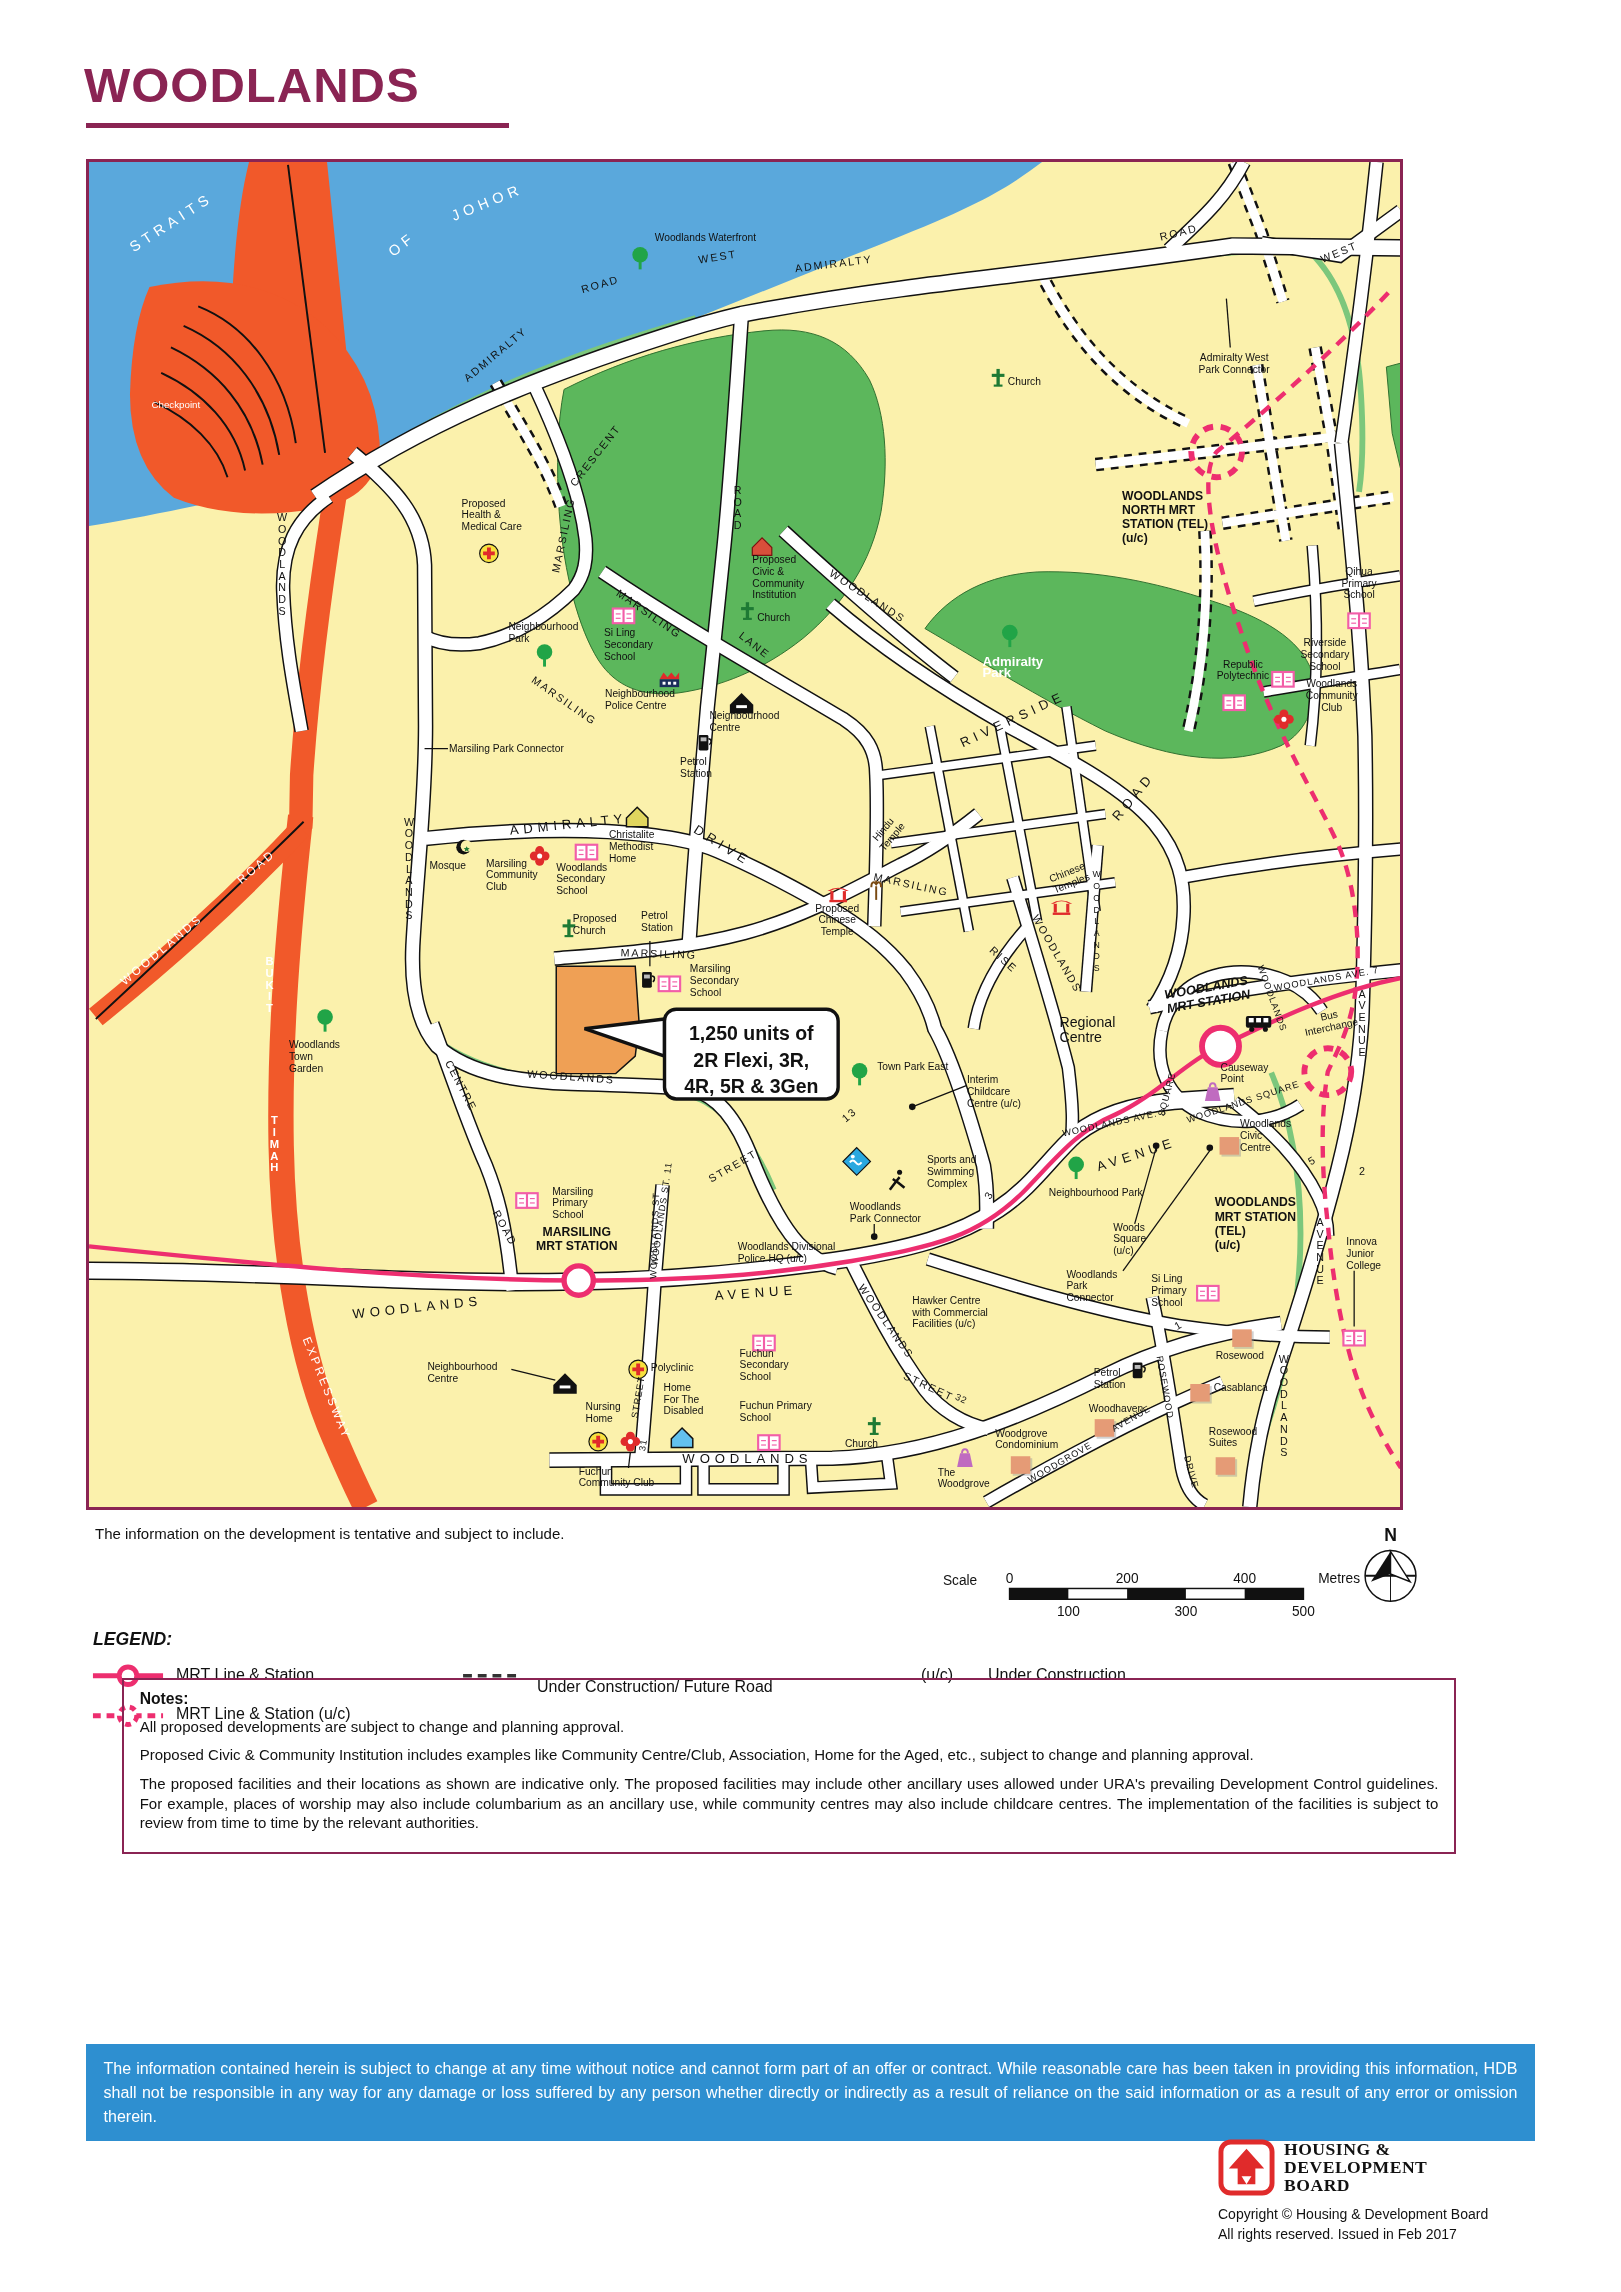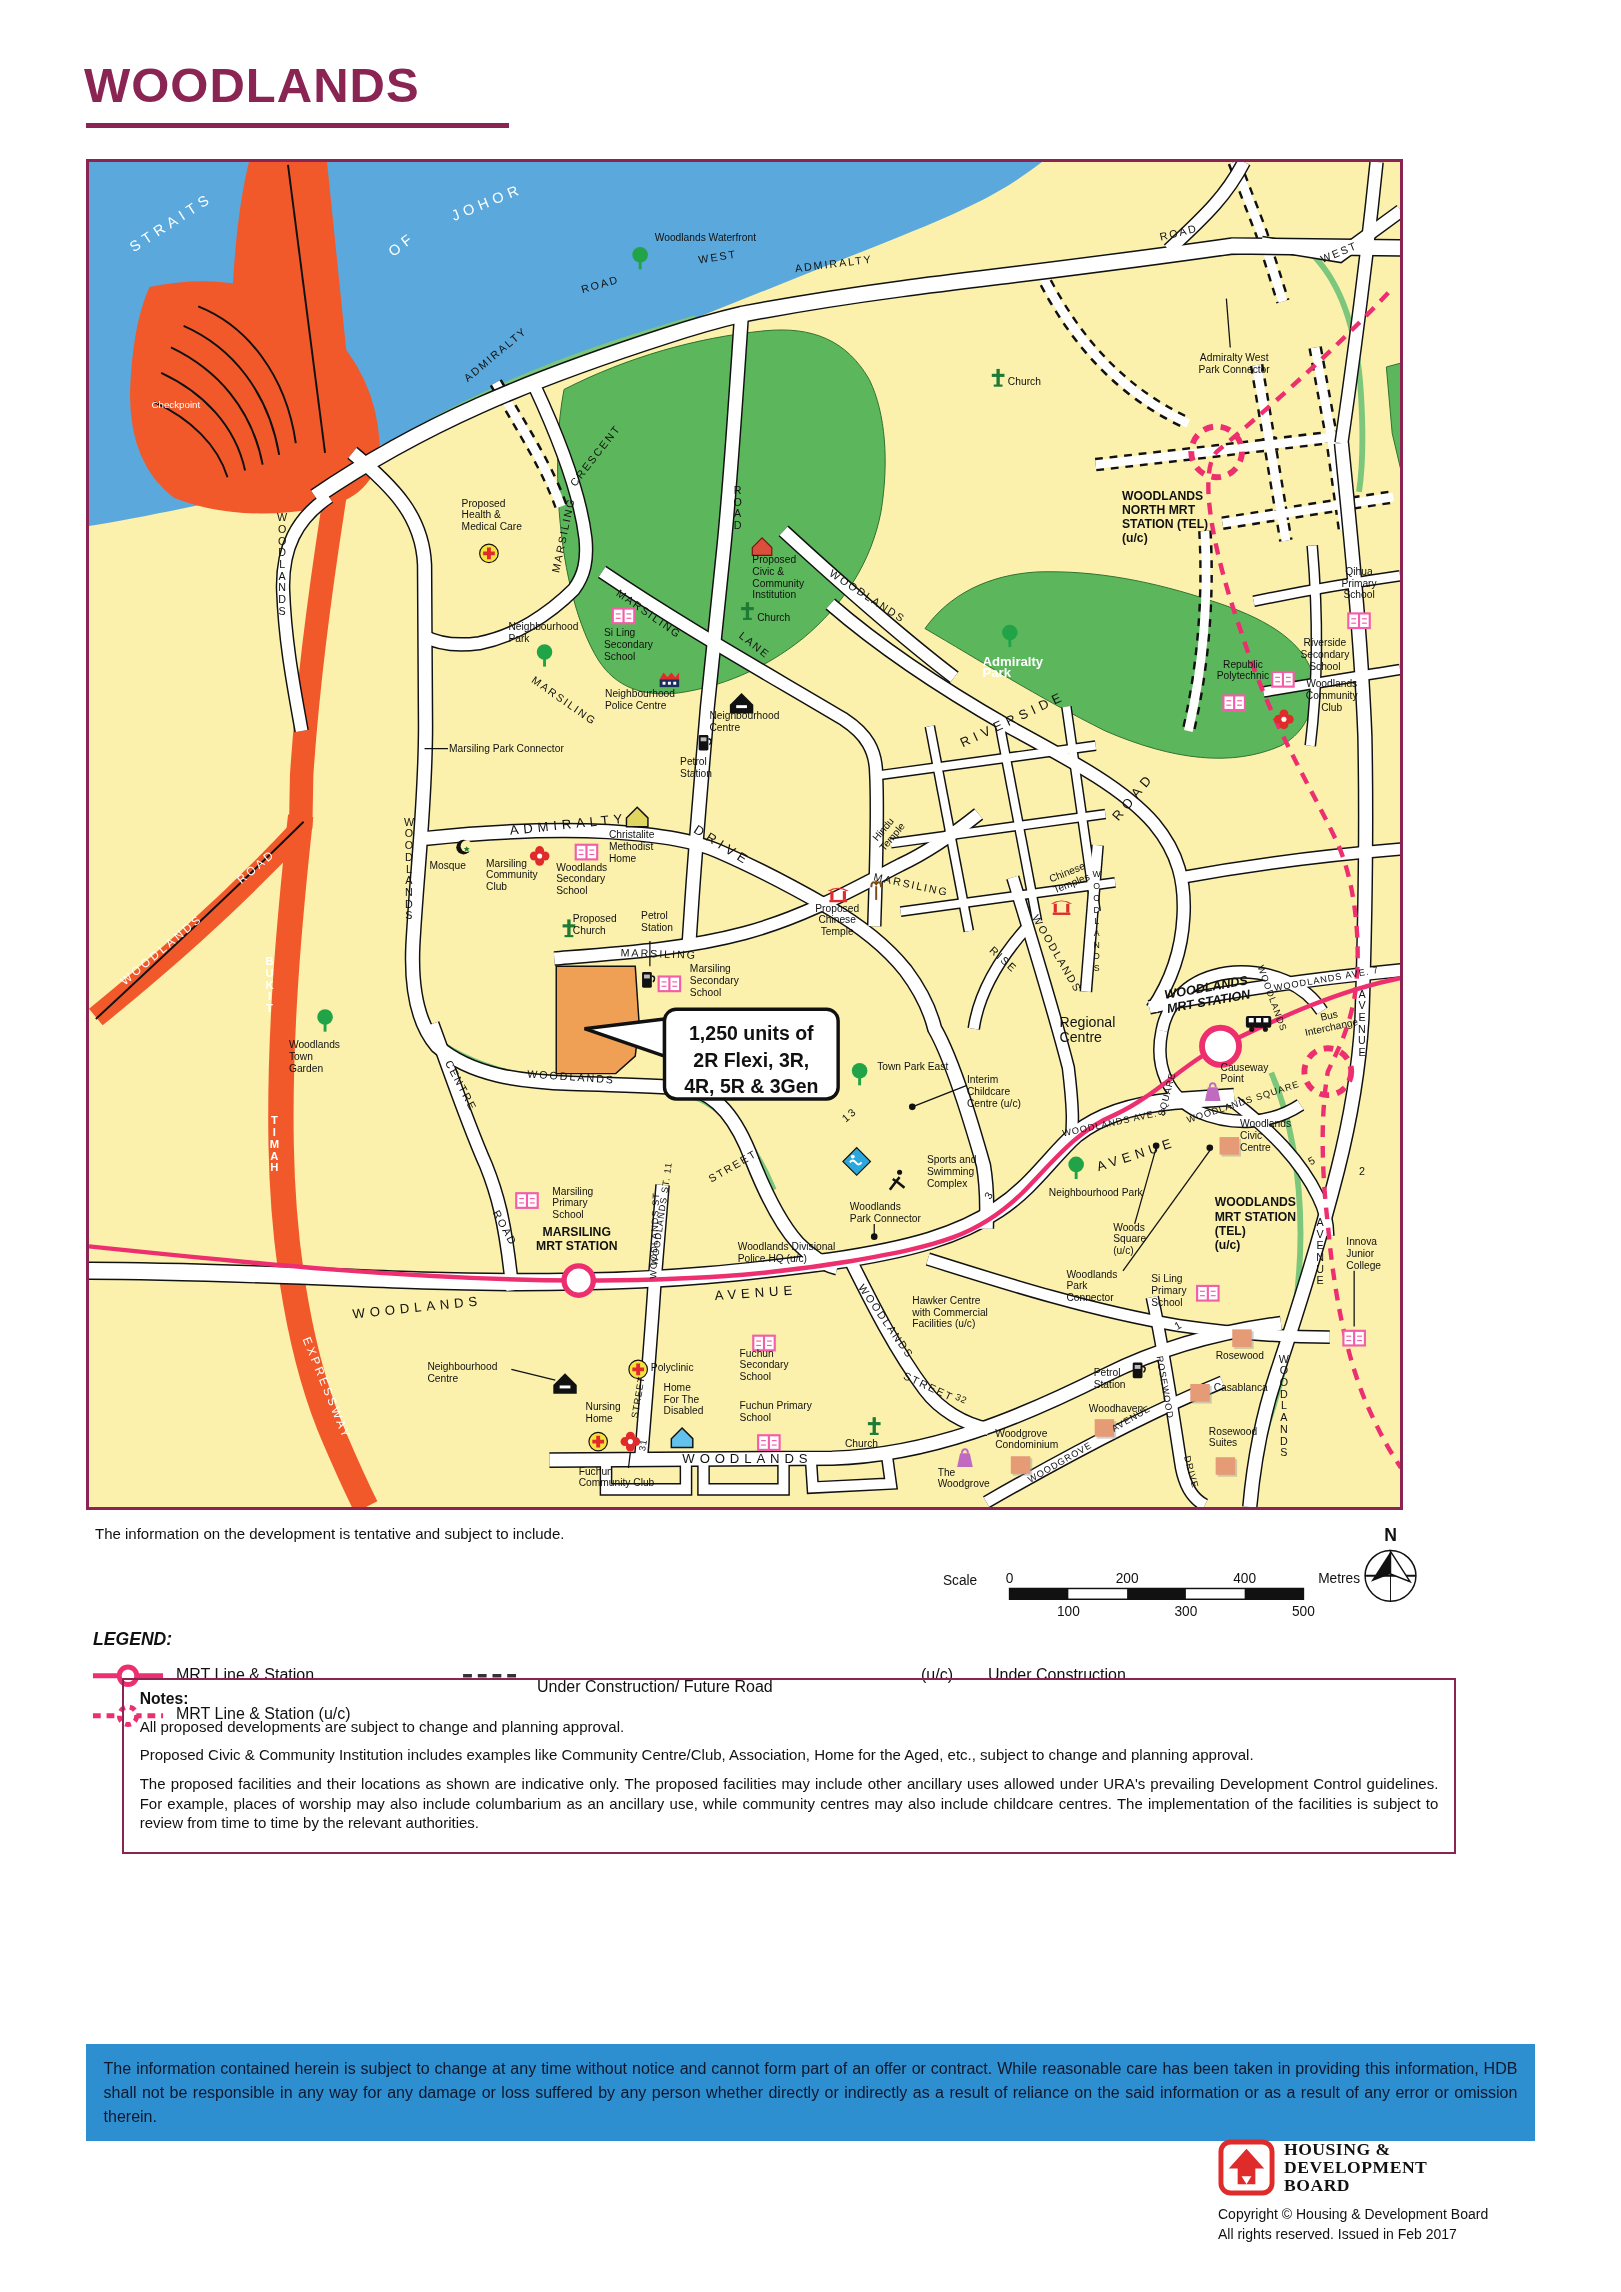--- a/index.html
+++ b/index.html
@@ -14,21 +14,21 @@
   #scale{position:absolute;left:941px;top:1555px;}
   #compass{position:absolute;left:1360px;top:1525px;}
   
   #legend-heading{position:absolute;left:93px;top:1629px;font-size:17.6px;font-weight:bold;font-style:italic;}
   .leg-item{position:absolute;font-size:16px;}
   
   #notes{position:absolute;left:86px;top:1678px;width:1334px;box-sizing:border-box;border:2.5px solid #8a2453;padding:7.8px 15.7px 9.8px 15.7px;margin-left:36px;}
   #notes h3{margin:2px 0 7.8px 0;font-size:15.7px;}
   #notes p{margin:8.8px 0;font-size:15px;line-height:1.32;text-align:justify;}
   
-  #disclaimer{position:absolute;left:86px;top:2044px;width:1449px;box-sizing:border-box;background:#2E8FD0;color:#0f172a;padding:12.7px 17.6px;font-size:16px;line-height:1.5;text-align:justify;}
+  #disclaimer{position:absolute;left:86px;top:2044px;width:1449px;box-sizing:border-box;background:#2E8FD0;color:#ffffff;padding:12.7px 17.6px;font-size:16px;line-height:1.5;text-align:justify;}
   
   #hdb-logo{position:absolute;left:1218px;top:2139px;}
   #hdb-name{position:absolute;left:1284px;top:2141px;font-family:"Liberation Serif",serif;font-weight:bold;font-size:17.6px;line-height:1.02;letter-spacing:0.5px;}
   #copyright{position:absolute;left:1218px;top:2205px;font-size:14px;line-height:1.4;}
   
   text{fill:#111;}
   .l-sm{font:10.5px "Liberation Sans",sans-serif;}
   .l-road{font:11px "Liberation Sans",sans-serif;letter-spacing:2px;}
   .l-roadsm{font:9.5px "Liberation Sans",sans-serif;letter-spacing:1px;}
   .l-roadlg{font:13.5px "Liberation Sans",sans-serif;letter-spacing:5px;}

